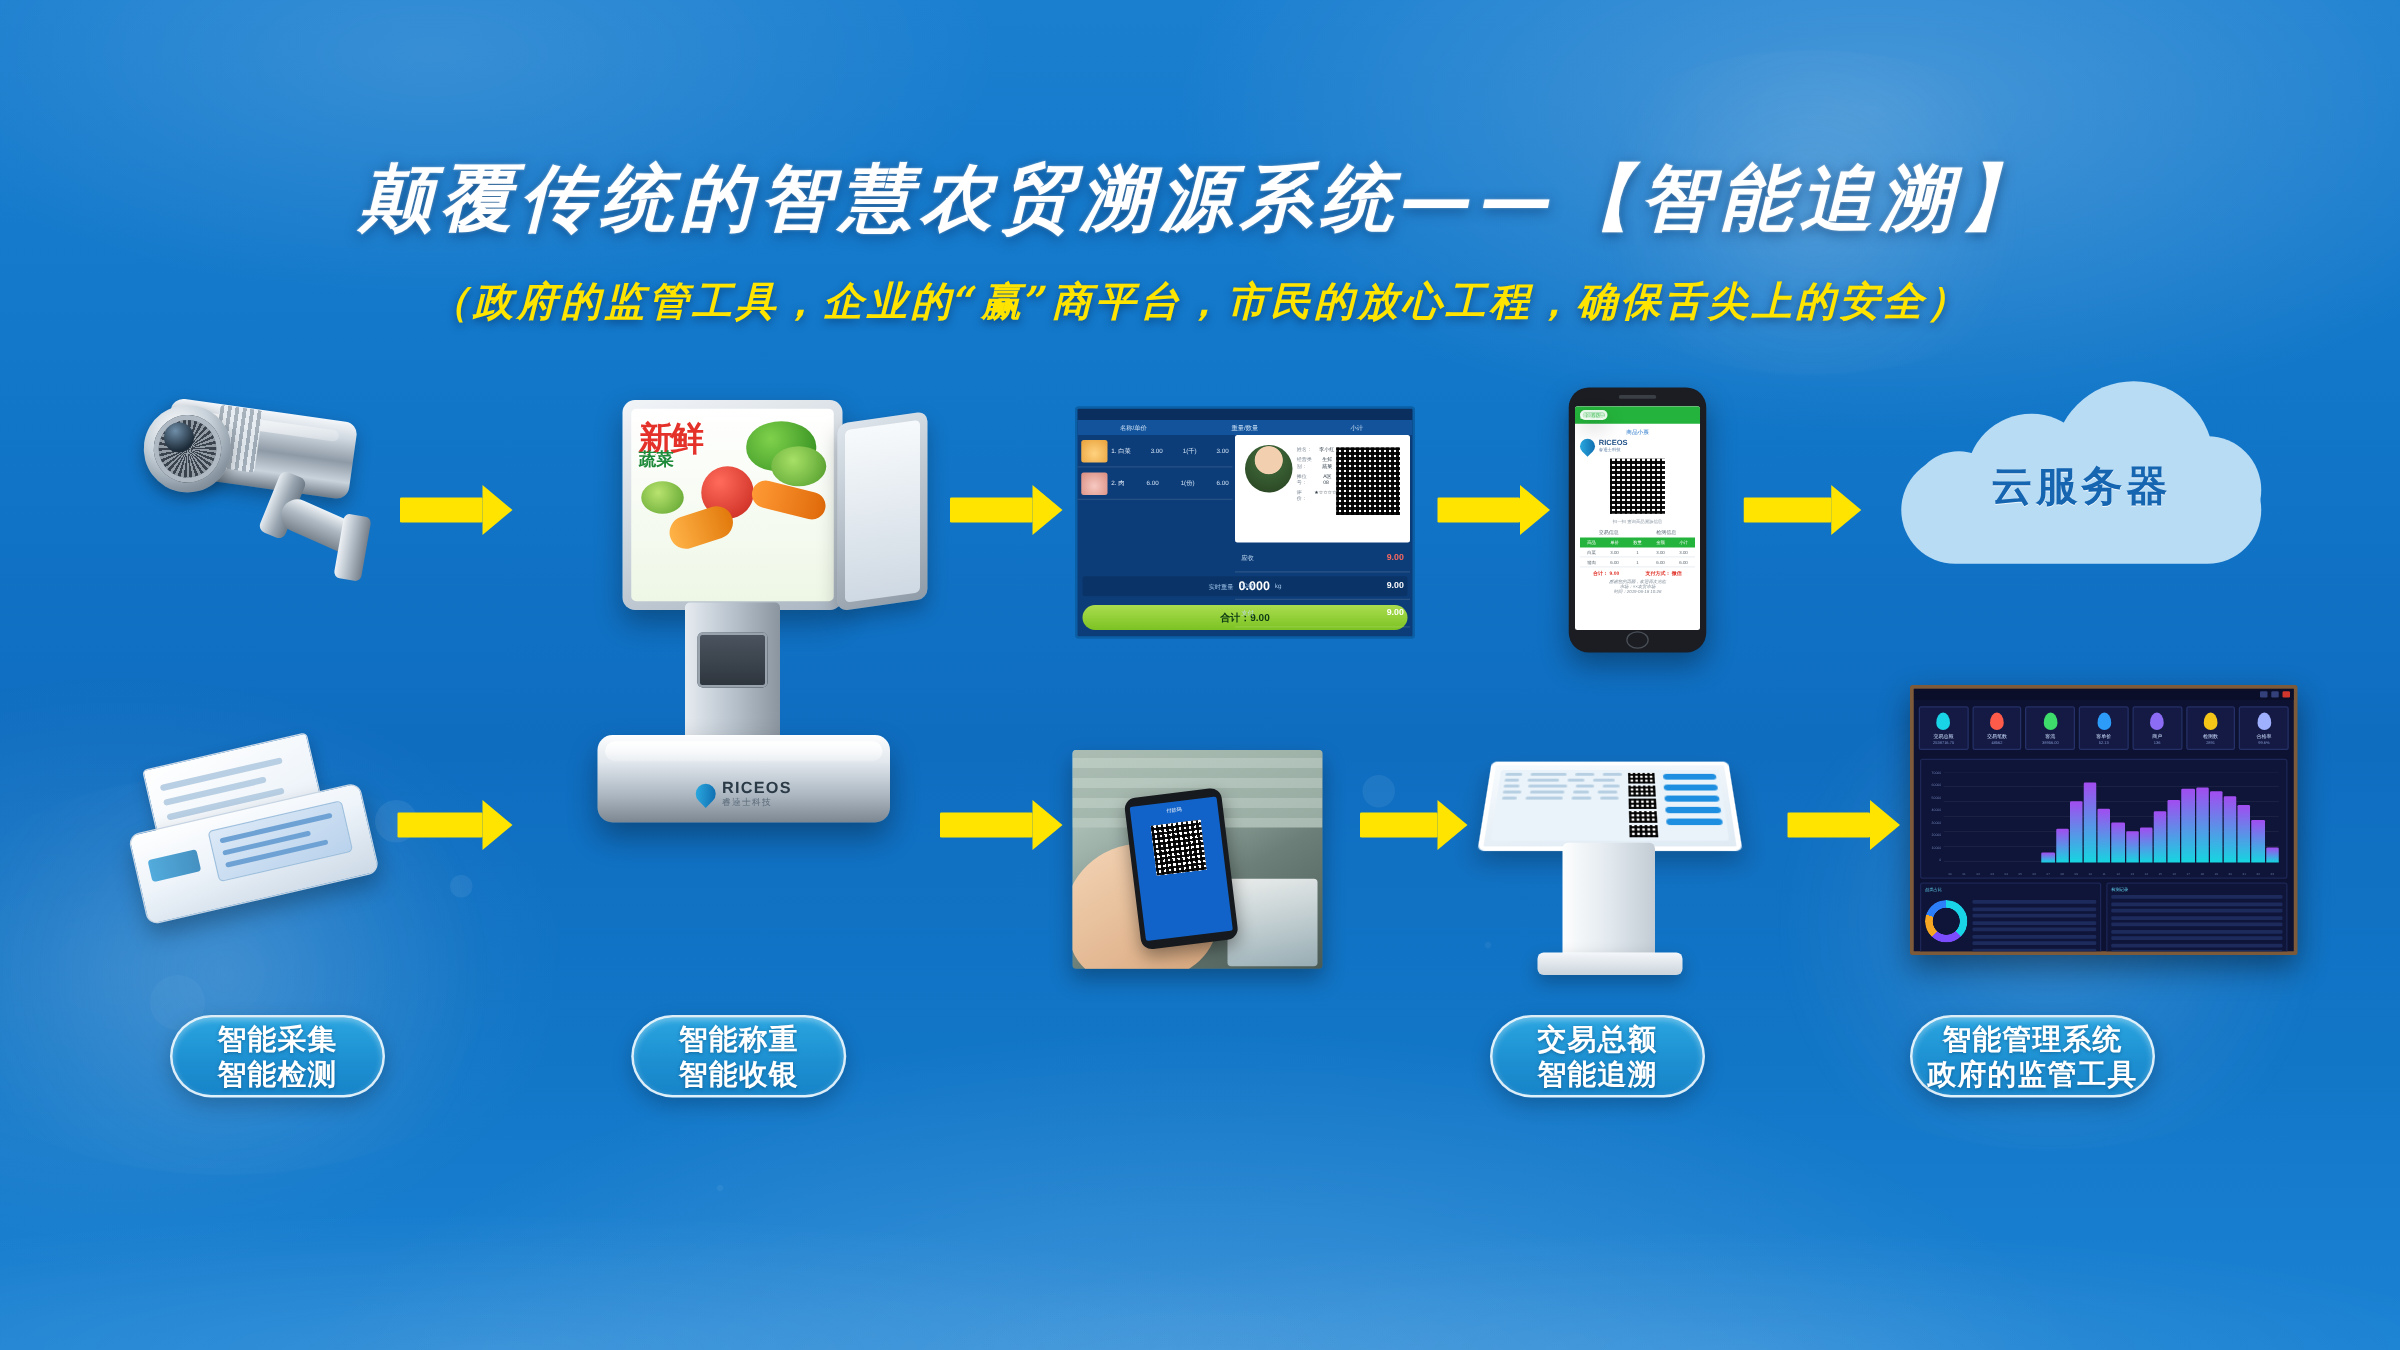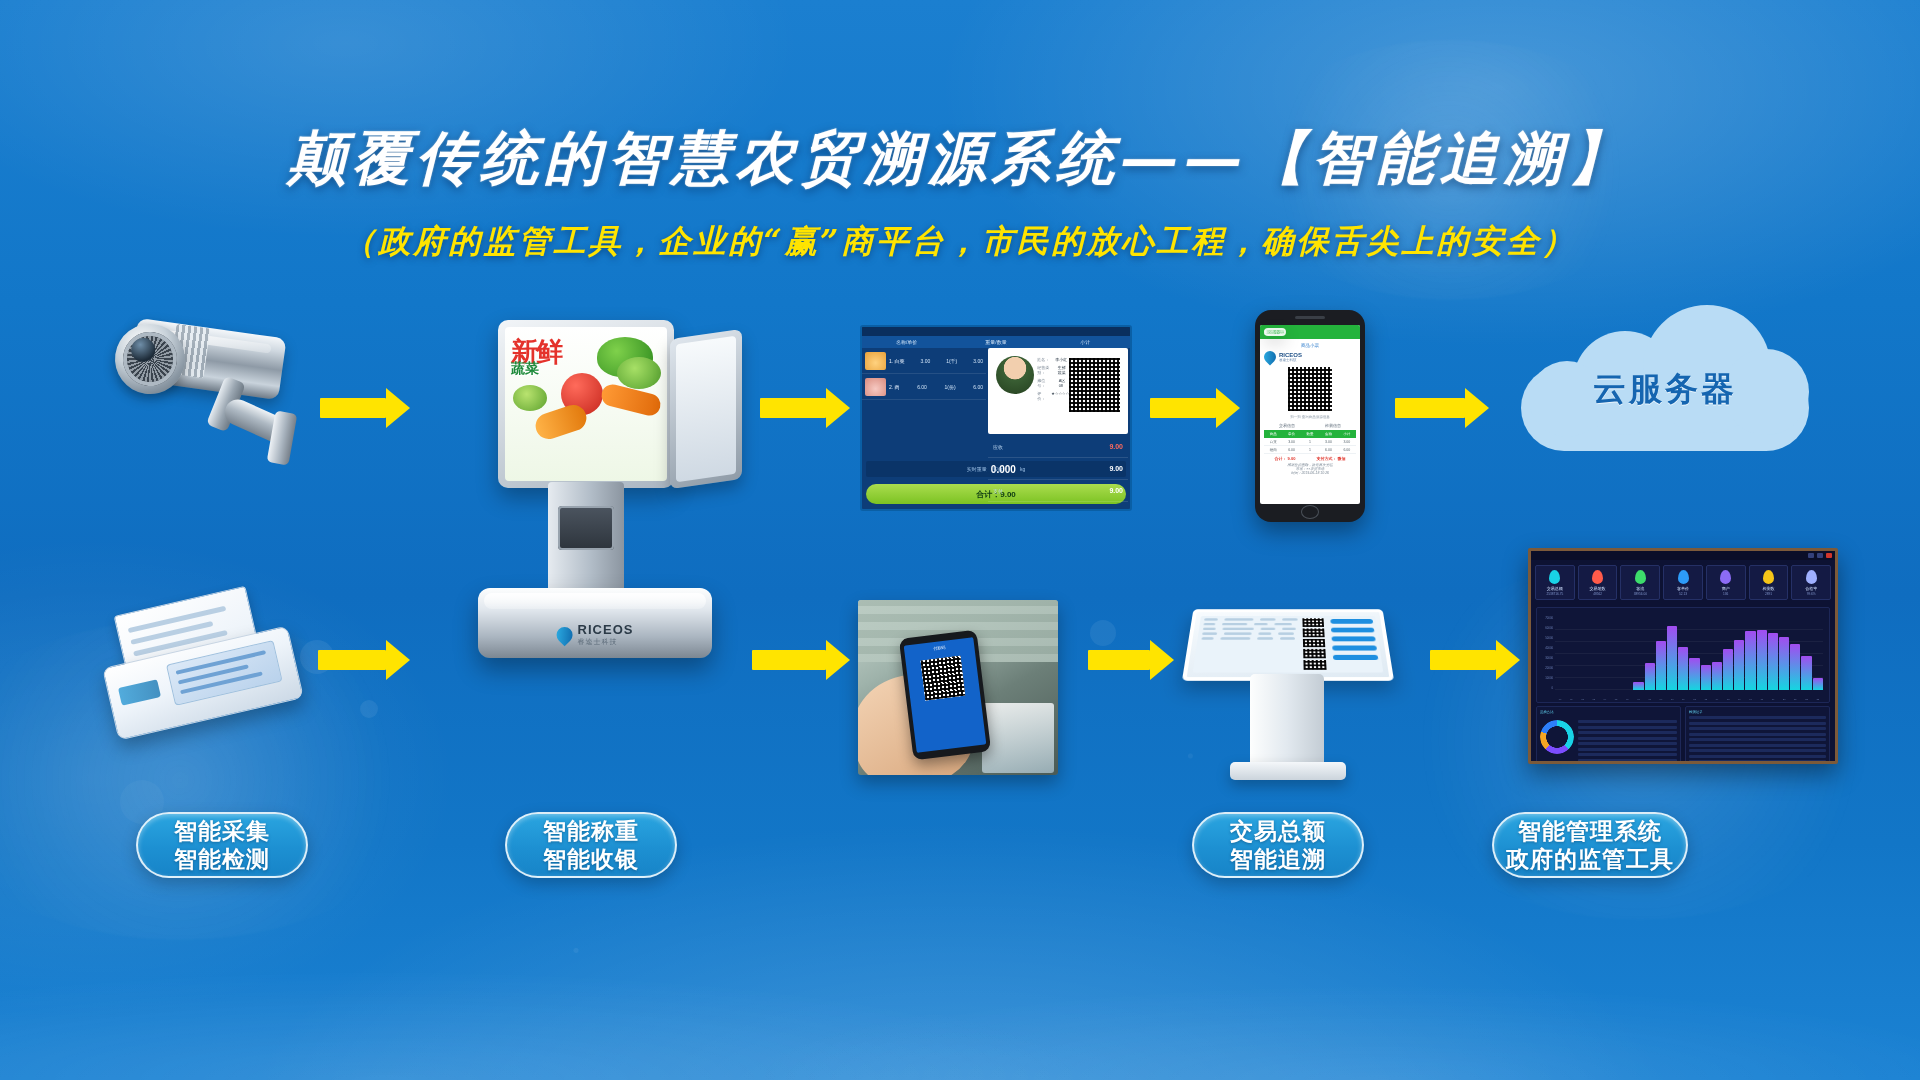--- a/index.html
+++ b/index.html
@@ -767,18 +767,18 @@
     <span>智能检测</span>
   </div>
   <div class="pill" style="left:505px;top:812px;">
     <span>智能称重</span>
     <span>智能收银</span>
   </div>
   <div class="pill" style="left:1192px;top:812px;">
     <span>交易总额</span>
     <span>智能追溯</span>
   </div>
-  <div class="pill" style="left:1492px;top:812px;width:196px;">
+  <div class="pill" style="left:1528px;top:812px;width:196px;">
     <span>智能管理系统</span>
     <span>政府的监管工具</span>
   </div>
 
 </div>
 
 </body></html>

